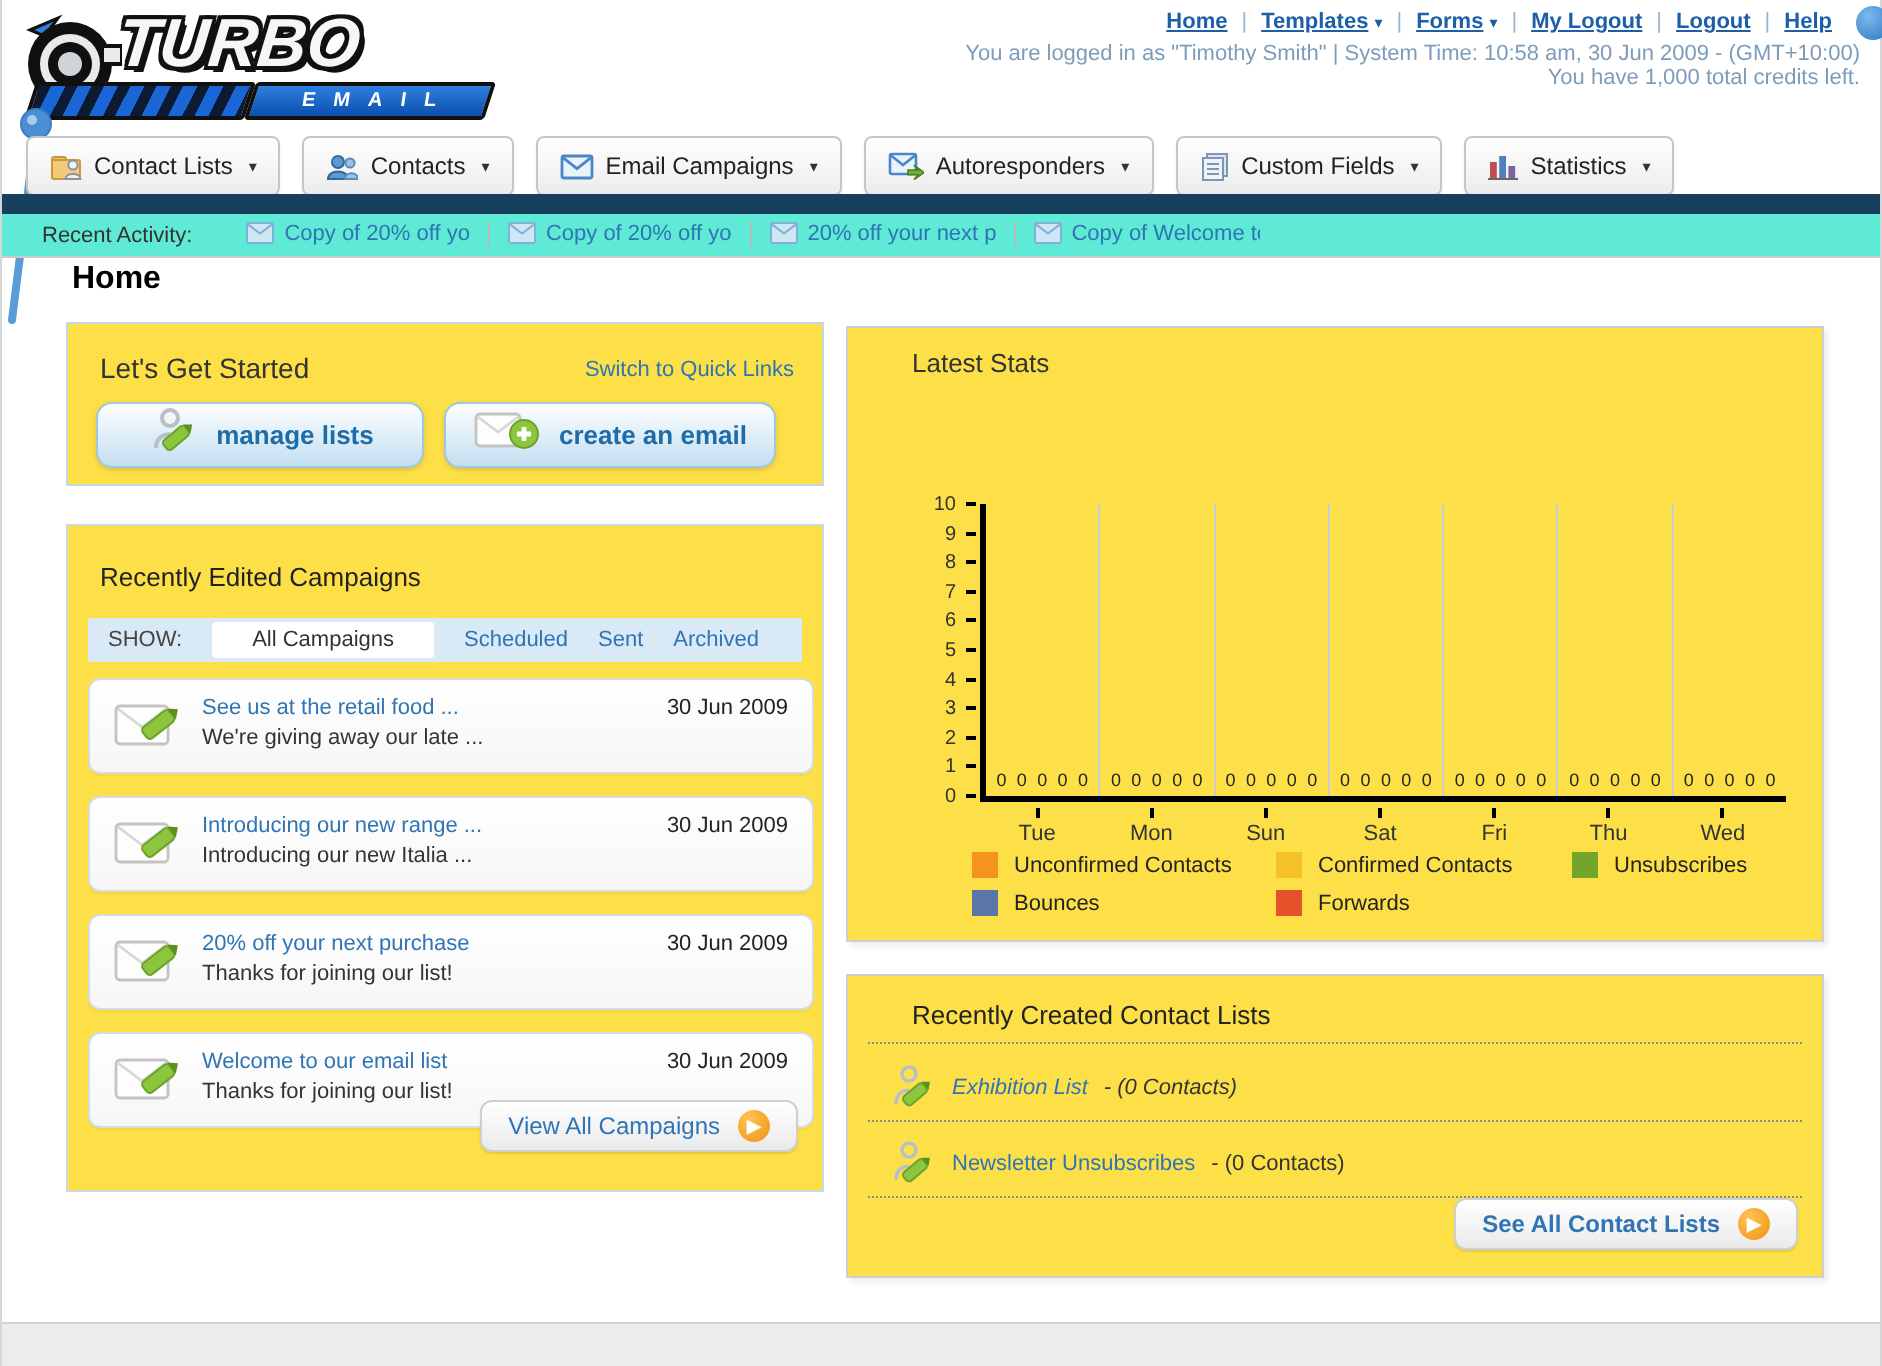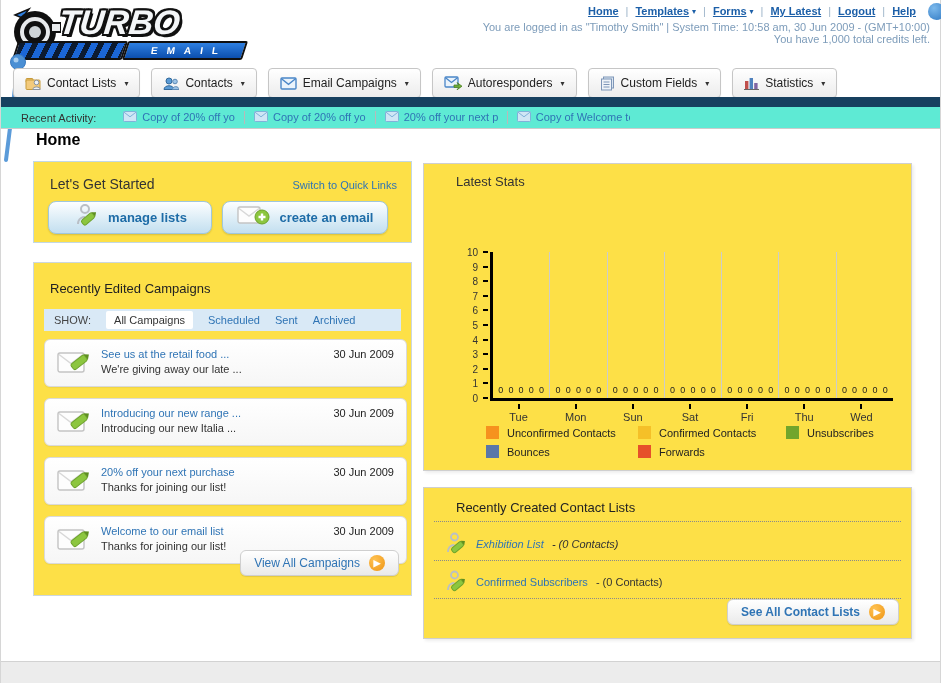--- a/index.html
+++ b/index.html
@@ -62,21 +62,21 @@
     font-weight:bold;color:#1e6ca7;font-size:13px;box-shadow:0 1px 2px rgba(0,0,0,.15)}
   .gs-btn1{left:14px;width:162px}
   .gs-btn2{left:188px;width:164px}
 
   
   .panel-camp .panel-title{top:18px;font-size:13px;color:#222}
   .showbar{position:absolute;left:10px;right:10px;top:46px;height:22px;background:#d9e9f6;display:flex;align-items:center;
     gap:15px;padding-left:10px;font-size:11px}
   .show-label{color:#444}
   .showbar a{color:#2f74b5;cursor:pointer}
-  .showbar .active{background:#fff;color:#333;padding:3px 8px;border-radius:2px}
+  .showbar .active{background:#fff;color:#333;padding:3px 20px;border-radius:2px}
   .cards{position:absolute;left:10px;right:4px;top:76px}
   .card{position:relative;height:46px;margin-bottom:11px;border:1px solid #dadada;border-radius:6px;
     background:linear-gradient(#ffffff,#f6f6f6);box-shadow:0 1px 1px rgba(0,0,0,.05)}
   .card .cicon{position:absolute;left:12px;top:9px}
   .card .ctitle{position:absolute;left:56px;top:8px;font-size:11px;color:#2f74b5;cursor:pointer}
   .card .csub{position:absolute;left:56px;top:23px;font-size:11px;color:#333}
   .card .cdate{position:absolute;right:12px;top:8px;font-size:11px;color:#222}
   .pill-btn{position:absolute;display:flex;align-items:center;gap:9px;height:24px;padding:0 13px;border:1px solid #cfcfcf;
     border-radius:6px;background:linear-gradient(#ffffff,#eaeaea);font-size:12px;color:#2f74b5;cursor:pointer;
     box-shadow:0 1px 1px rgba(0,0,0,.1)}
@@ -142,21 +142,21 @@
 
   <nav class="top-links" id="top-links">
       <a href="#">Home</a>
       <span class="sep">|</span>
       <a href="#">Templates</a>
       <span class="caret">▾</span>
       <span class="sep">|</span>
       <a href="#">Forms</a>
       <span class="caret">▾</span>
       <span class="sep">|</span>
-      <a href="#">My Latest</a>
+      <a href="#">My Logout</a>
       <span class="sep">|</span>
       <a href="#">Logout</a>
       <span class="sep">|</span>
       <a href="#">Help</a>
     </nav>
   <div class="help-circle"></div>
   <div class="login-line">You are logged in as "Timothy Smith" | System Time: 10:58 am, 30 Jun 2009 - (GMT+10:00)</div>
   <div class="credits-line">You have 1,000 total credits left.</div>
 
   <nav class="tabs" id="tabs">
@@ -523,21 +523,21 @@
           <span style="display: inline-flex;">
             <svg width="24" height="26" viewBox="0 0 24 26">
               <path d="M7 6a3.5 3.5 0 1 1 7 0 3.5 3.5 0 0 1-7 0" fill="none" stroke="#b9bfc6" stroke-width="1.8"></path>
               <path d="M4 21c0-6 4.5-7 6.5-7" fill="none" stroke="#b9bfc6" stroke-width="1.8"></path>
               <g transform="rotate(-40 14 16)">
                 <rect x="7" y="13" width="13" height="5.6" rx="2" fill="#8cc63f" stroke="#6da22a"></rect>
                 <path d="M20 13l3.2 2.8-3.2 2.8z" fill="#5e8f20"></path>
               </g>
             </svg>
           </span>
-          <a href="#">Confirmed Subscribers</a>
+          <a href="#">Newsletter Unsubscribes</a>
           <span class="detail">- (0 Contacts)</span>
         </div>
       </div>
     <div class="pill-btn see-all">
       <span>See All Contact Lists</span>
       <span class="orange-circle">▶</span>
     </div>
   <div class="dotted" style="top: 72px;"></div>
       <div class="dotted" style="top: 110px;"></div>
     </div>

